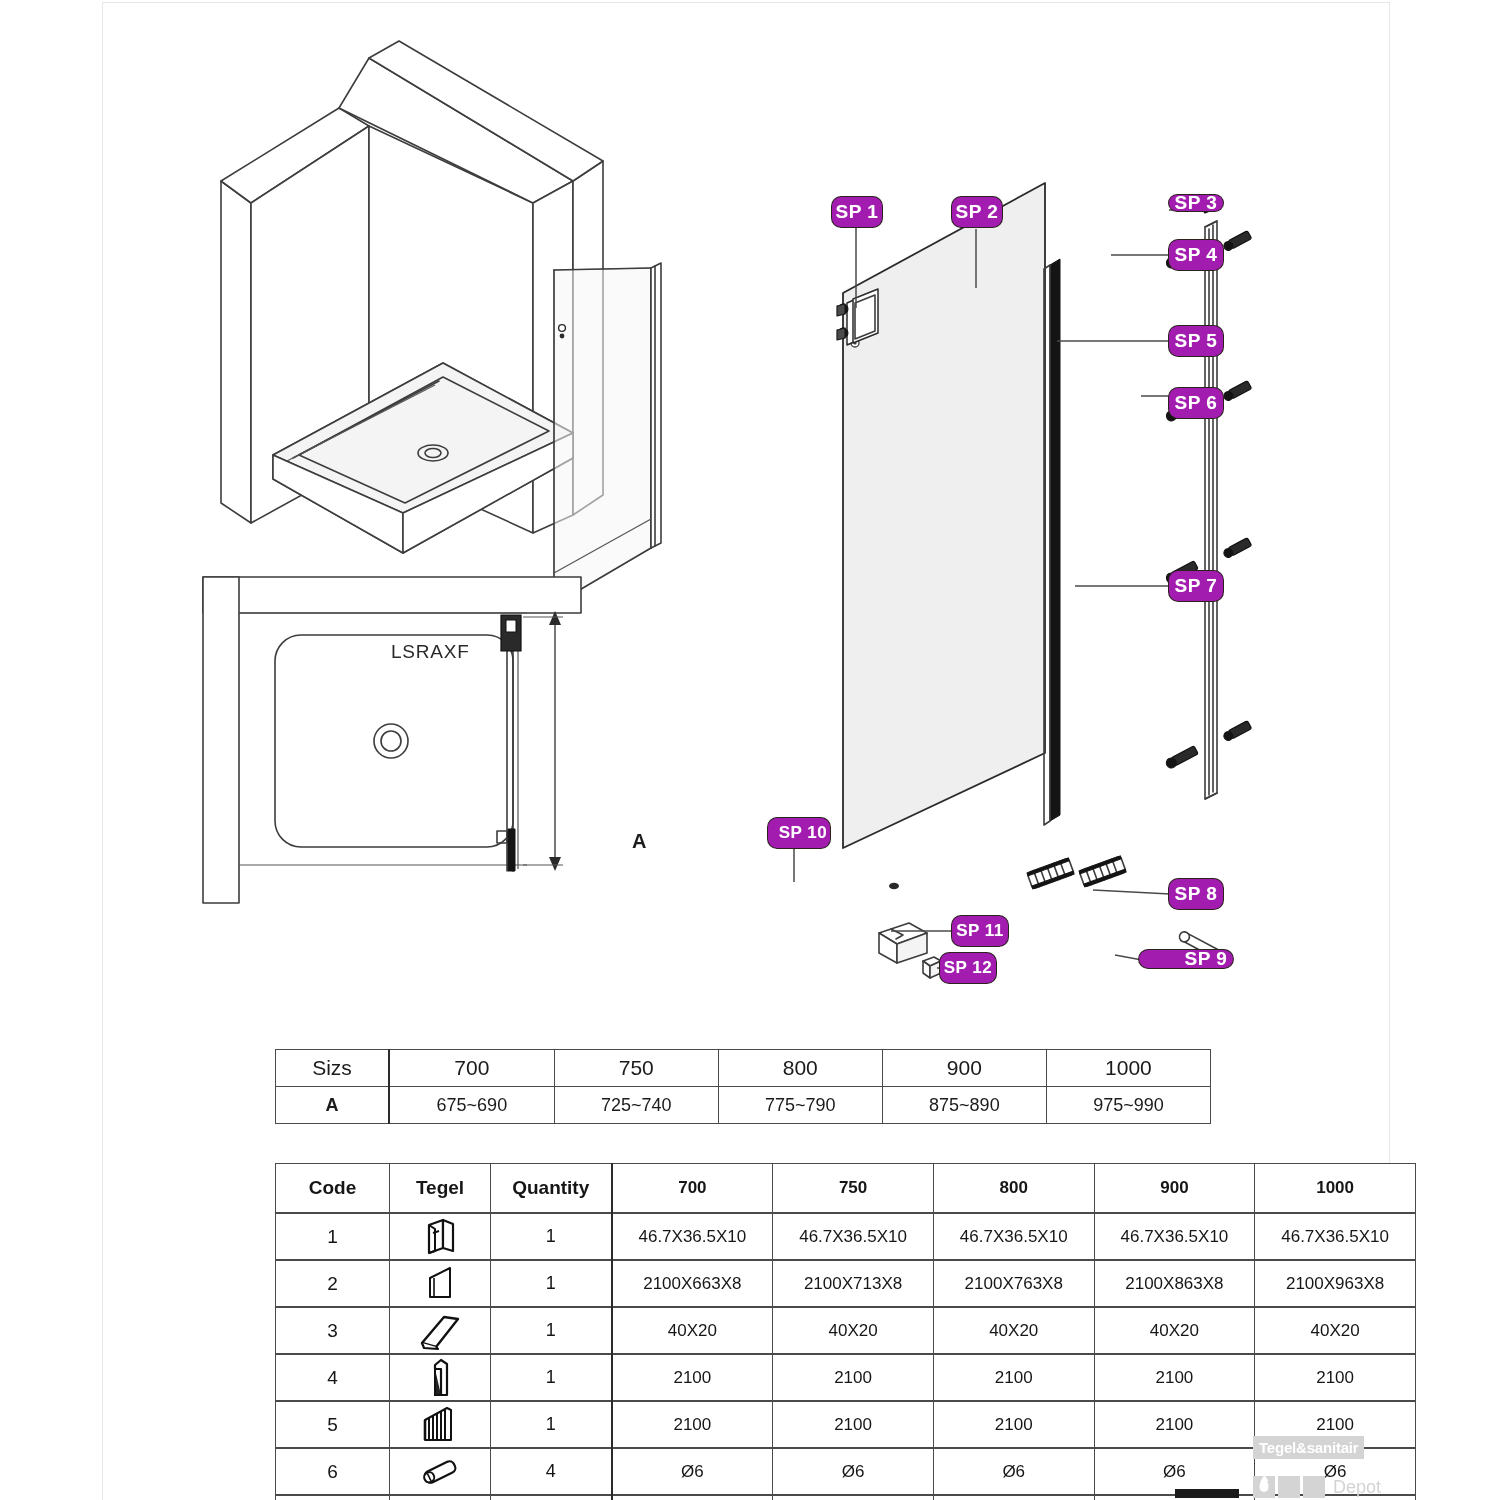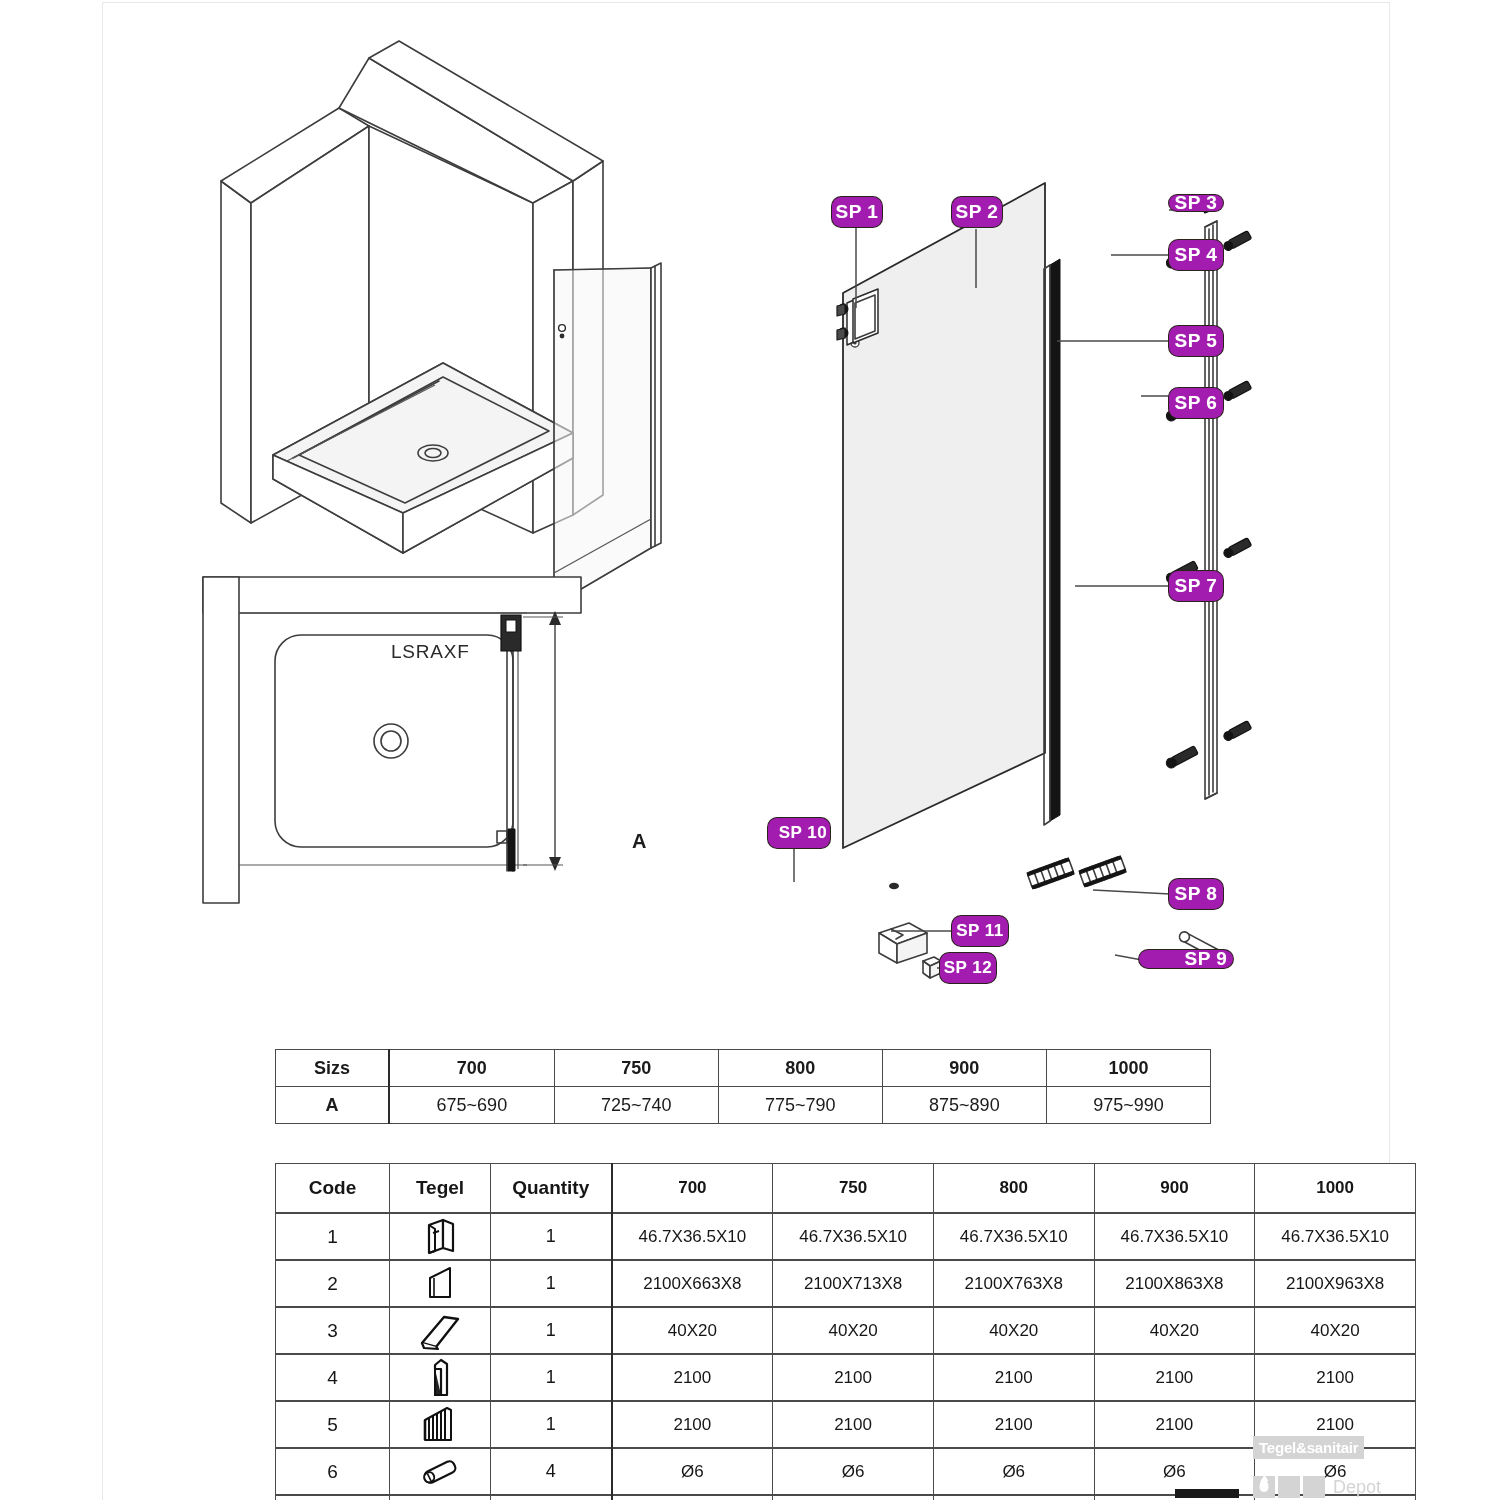--- a/index.html
+++ b/index.html
@@ -44,21 +44,21 @@
   table{border-collapse:collapse;position:absolute;background:#fff;}
   table td,table th{
     border:1.6px solid #4a4a4a;
     text-align:center;vertical-align:middle;
     font-family:"Liberation Sans", sans-serif;
     color:#1b1b1b;
     padding:0;
   }
   
   #size-table{left:172px;top:1046px;width:936px;}
-  #size-table td{height:36px;font-size:18px;font-weight:bold;}
+  #size-table td{height:36px;font-size:21px;font-weight:normal;}
   #size-table .lbl{width:112px;}
   #size-table tr.vals td{font-weight:normal;font-size:18px;}
   #size-table tr.vals td.lbl{font-weight:bold;}
   #size-table td.sep{border-left:2.6px solid #2b2b2b;}
 
   
   #parts-table{left:172px;top:1160px;width:1141px;}
   #parts-table td{height:45px;font-size:18px;color:#161616;}
   #parts-table thead td{font-weight:bold;font-size:19px;height:48px;}
   #parts-table td.c-code{width:104px;font-weight:bold;}

